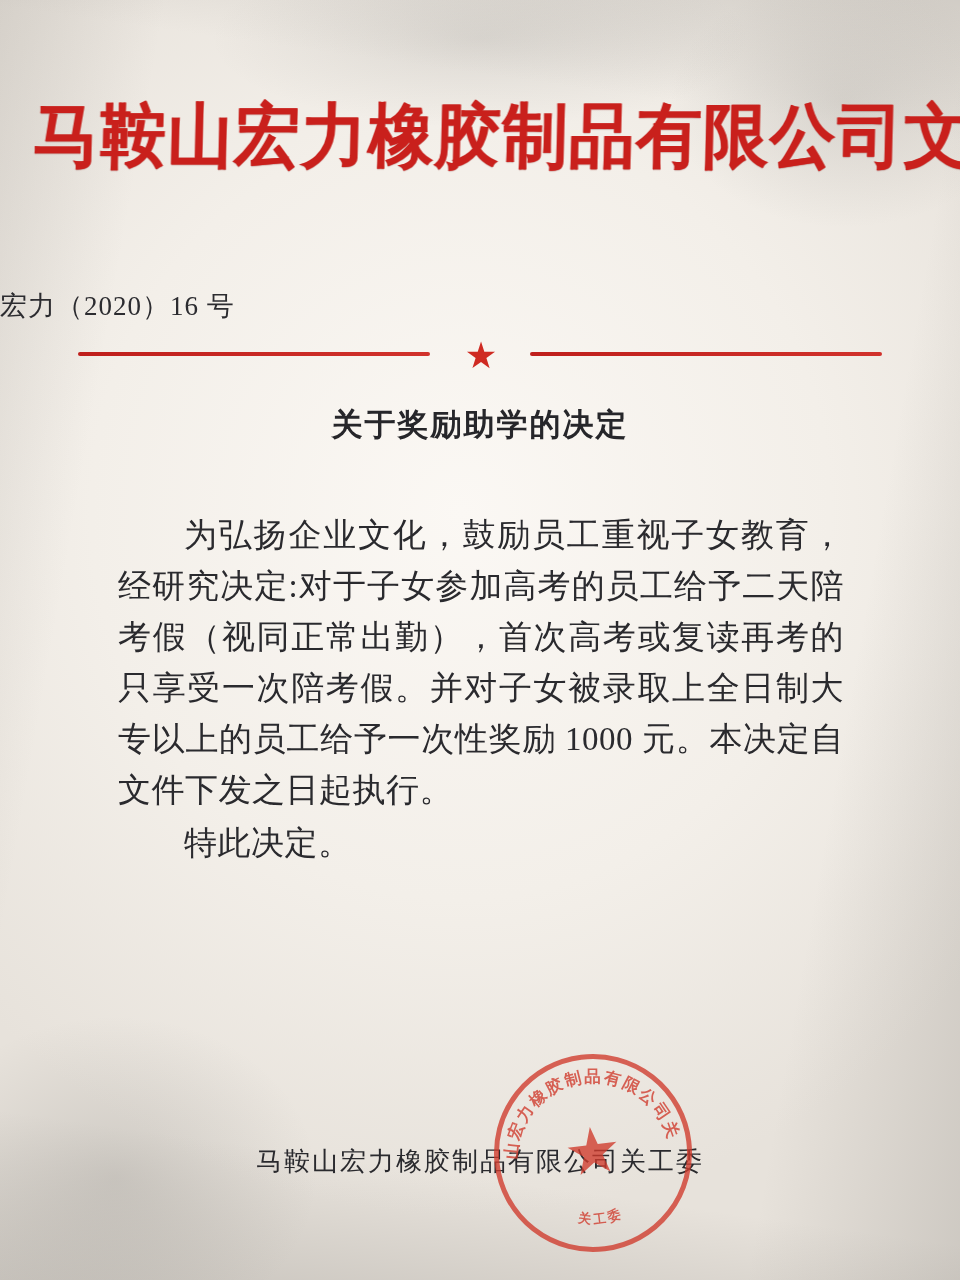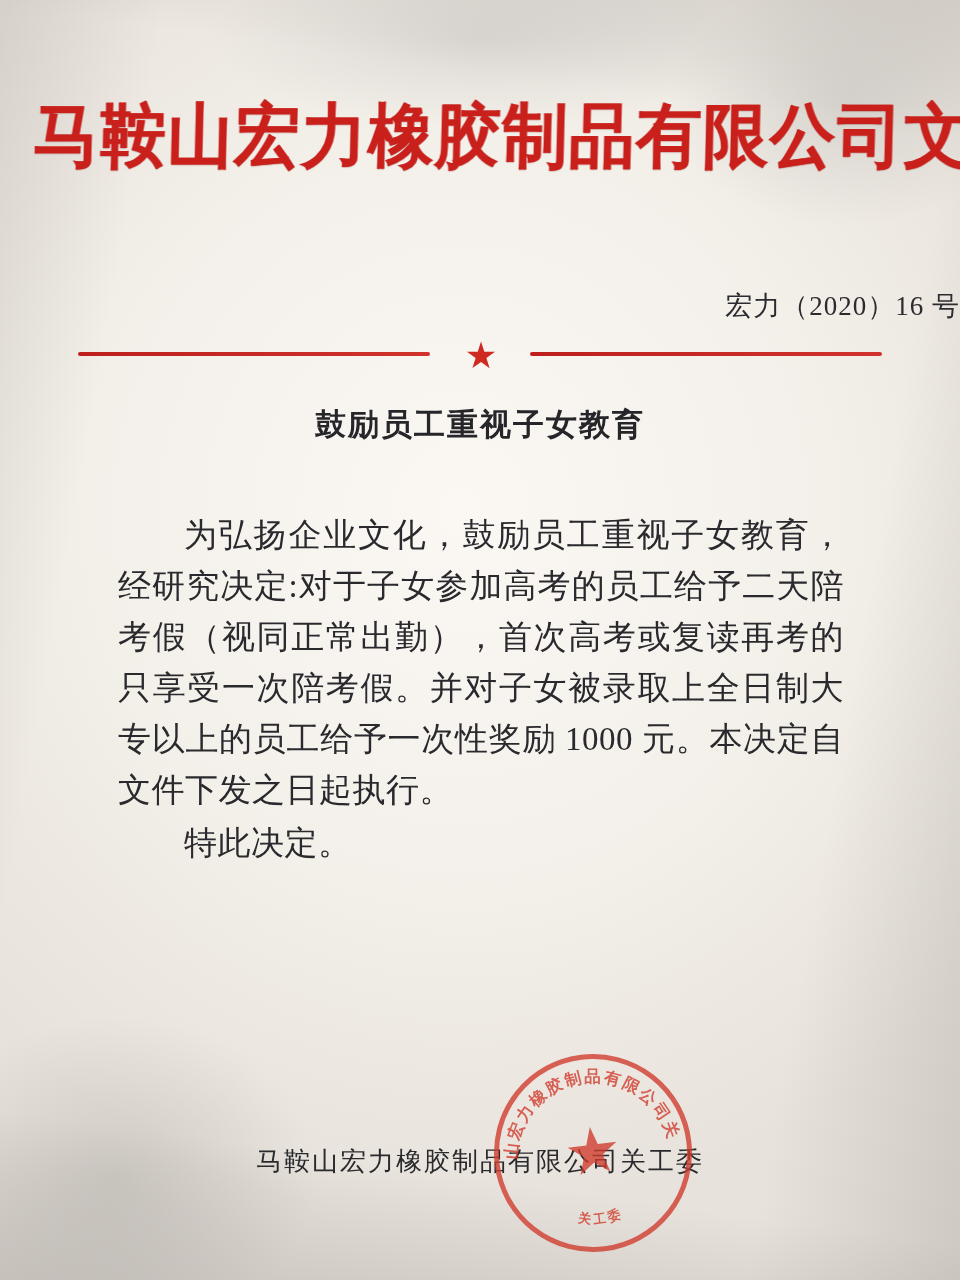--- a/index.html
+++ b/index.html
@@ -71,21 +71,21 @@
       -1px 0 0 rgba(201,32,28,0.35),
       0 1px 1px rgba(120,10,10,0.25);
   }
 
   
   .doc-number {
     position: absolute;
     top: 288px;
     left: 0;
     width: 100%;
-    text-align: right;
+    text-align: left;
     font-size: 27px;
     color: #2c2c30;
     letter-spacing: 1px;
     font-family: "Liberation Serif", serif;
   }
 
   
   .rule-wrap {
     position: absolute;
     top: 338px;
@@ -215,21 +215,21 @@
     <div class="masthead">马鞍山宏力橡胶制品有限公司文件</div>
 
     <div class="doc-number">宏力（2020）16 号</div>
 
     <div class="rule-wrap">
       <div class="rule-line left"></div>
       <div class="rule-star">★</div>
       <div class="rule-line right"></div>
     </div>
 
-    <div class="doc-title">鼓励员工重视子女教育</div>
+    <div class="doc-title">关于奖励助学的决定</div>
 
     <div class="body-block">
       <p class="body-para">为弘扬企业文化，鼓励员工重视子女教育，经研究决定:对于子女参加高考的员工给予二天陪考假（视同正常出勤），首次高考或复读再考的只享受一次陪考假。并对子女被录取上全日制大专以上的员工给予一次性奖励 1000 元。本决定自文件下发之日起执行。</p>
       <p class="body-para">特此决定。</p>
     </div>
 
     <div class="signature org">马鞍山宏力橡胶制品有限公司关工委</div>
 
 
     <div class="seal">

